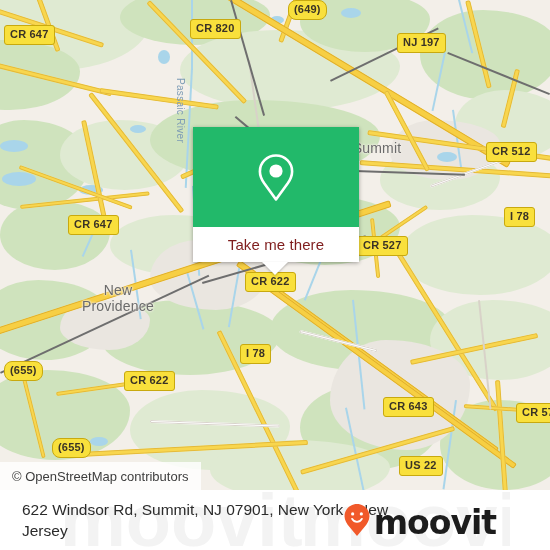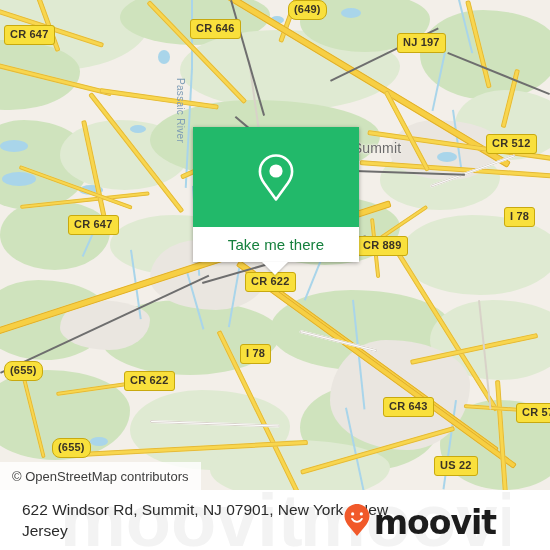--- a/index.html
+++ b/index.html
@@ -47,21 +47,21 @@
             transform-origin:0 0;letter-spacing:.3px;}
 
   
   .card{position:absolute;left:193px;top:127px;width:166px;height:135px;
         box-shadow:0 1px 4px rgba(0,0,0,.35);}
   .card-head{position:absolute;left:0;top:0;width:100%;height:100px;background:#22b96a;}
   .pin-wrap{position:absolute;left:50%;top:50%;transform:translate(-50%,-50%);
             width:44px;height:50px;}
   .card-foot{position:absolute;left:0;top:100px;width:100%;height:35px;background:#fff;
              display:flex;align-items:center;justify-content:center;}
-  .card-foot span{color:#15803d;font-size:15px;letter-spacing:.1px;}
+  .card-foot span{color:#7f1d1d;font-size:15px;letter-spacing:.1px;}
   .tail{position:absolute;left:50%;top:262px;transform:translateX(-50%);
         width:0;height:0;border-left:13px solid transparent;border-right:13px solid transparent;
         border-top:13px solid #ffffff;filter:drop-shadow(0 1px 1px rgba(0,0,0,.25));}
 
   
   .attrib{position:absolute;left:0;top:462px;height:28px;
           background:rgba(255,255,255,.82);
           display:flex;align-items:center;padding:0 12px;}
   .attrib span{color:#3d3d3d;font-size:13px;white-space:nowrap;}
 
@@ -183,39 +183,41 @@
     <div class="rail" style="left:330px;top:80px;width:120px;height:2px;transform:rotate(-26deg);"></div>
     <div class="rail" style="left:448px;top:52px;width:110px;height:2px;transform:rotate(22deg);"></div>
     <div class="rail" style="left:232px;top:0px;width:120px;height:2px;transform:rotate(74deg);"></div>
     <div class="rail" style="left:236px;top:116px;width:60px;height:2px;transform:rotate(40deg);"></div>
     <div class="rail" style="left:355px;top:170px;width:110px;height:2px;transform:rotate(2deg);"></div>
     <div class="rail" style="left:202px;top:282px;width:170px;height:2px;transform:rotate(-16deg);"></div>
     <div class="rail" style="left:0px;top:372px;width:230px;height:2px;transform:rotate(-25deg);"></div>
 
     <div class="rivlabel" style="left:186px;top:78px;transform:rotate(90deg);">Passaic River</div>
 
+    <div class="place" style="left:58px;top:283px;width:120px;">New
+Providence</div>
     <div class="place" style="left:337px;top:141px;width:80px;">Summit</div>
 
     <div id="shields">
         <div class="shield" style="left: 4px; top: 25px;">CR 647</div>
-        <div class="shield" style="left: 190px; top: 19px;">CR 646</div>
+        <div class="shield" style="left: 190px; top: 19px;">CR 820</div>
         <div class="shield round" style="left: 288px; top: 0px;">(649)</div>
         <div class="shield" style="left: 397px; top: 33px;">NJ 197</div>
-        <div class="shield" style="left: 486px; top: 134px;">CR 512</div>
+        <div class="shield" style="left: 486px; top: 142px;">CR 512</div>
         <div class="shield" style="left: 504px; top: 207px;">I 78</div>
         <div class="shield" style="left: 68px; top: 215px;">CR 647</div>
-        <div class="shield" style="left: 357px; top: 236px;">CR 889</div>
+        <div class="shield" style="left: 357px; top: 236px;">CR 527</div>
         <div class="shield" style="left: 245px; top: 272px;">CR 622</div>
         <div class="shield" style="left: 240px; top: 344px;">I 78</div>
         <div class="shield round" style="left: 4px; top: 361px;">(655)</div>
         <div class="shield" style="left: 124px; top: 371px;">CR 622</div>
         <div class="shield" style="left: 383px; top: 364px; margin-top: 33px;">CR 643</div>
         <div class="shield" style="left: 516px; top: 403px;">CR 57</div>
         <div class="shield round" style="left: 52px; top: 438px;">(655)</div>
-        <div class="shield" style="left: 434px; top: 456px;">US 22</div>
+        <div class="shield" style="left: 399px; top: 456px;">US 22</div>
       </div>
 
     <div class="card">
       <div class="card-head">
         <div class="pin-wrap">
           <svg viewBox="0 0 44 50" width="44" height="50" aria-hidden="true">
             <path d="M22 3.5c-8.9 0-16.1 7.1-16.1 15.9 0 4.6 2.1 8.7 4.5 12.2L22 47.5l11.6-15.9c2.4-3.5 4.5-7.6 4.5-12.2C38.1 10.6 30.9 3.5 22 3.5z" fill="none" stroke="#ffffff" stroke-width="2.6" stroke-linejoin="round"></path>
             <circle cx="22" cy="19" r="6.6" fill="#ffffff"></circle>
           </svg>
         </div>

